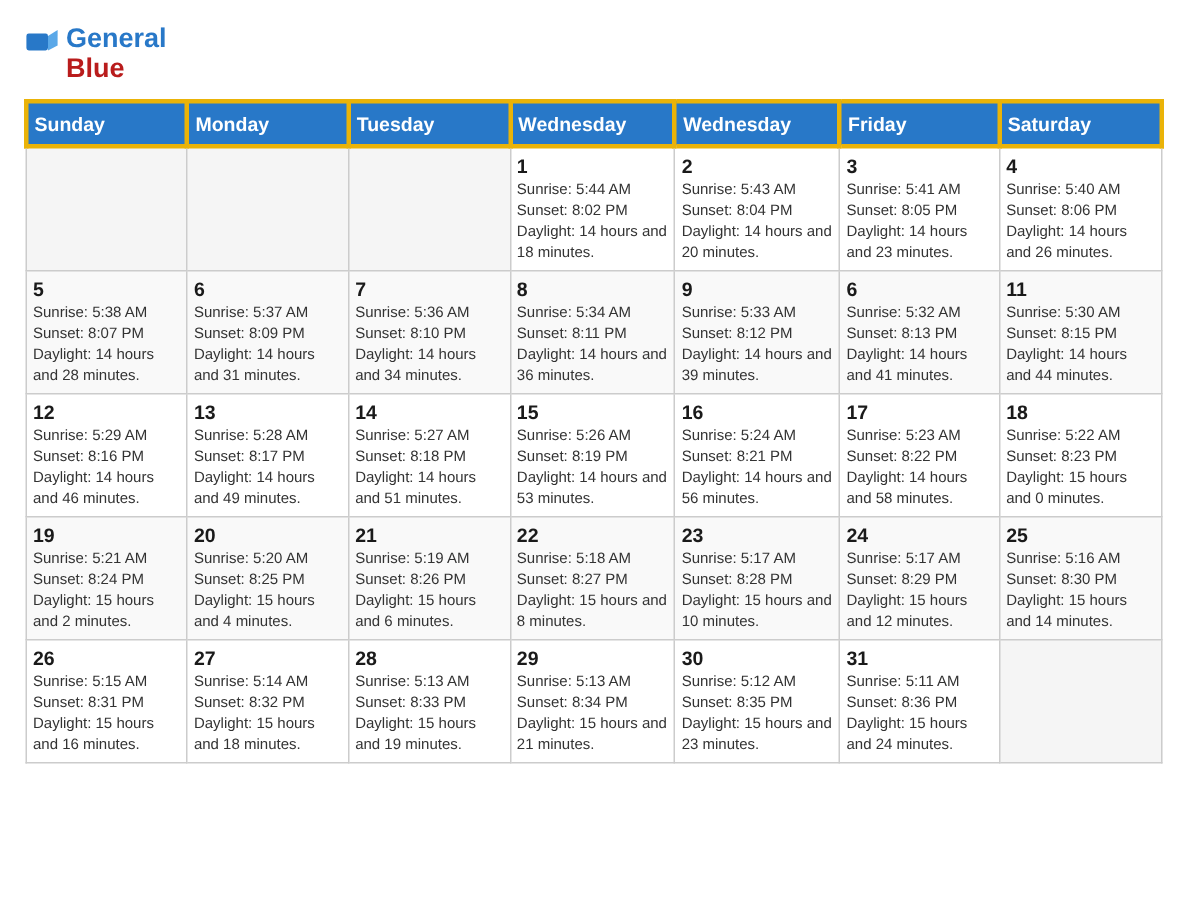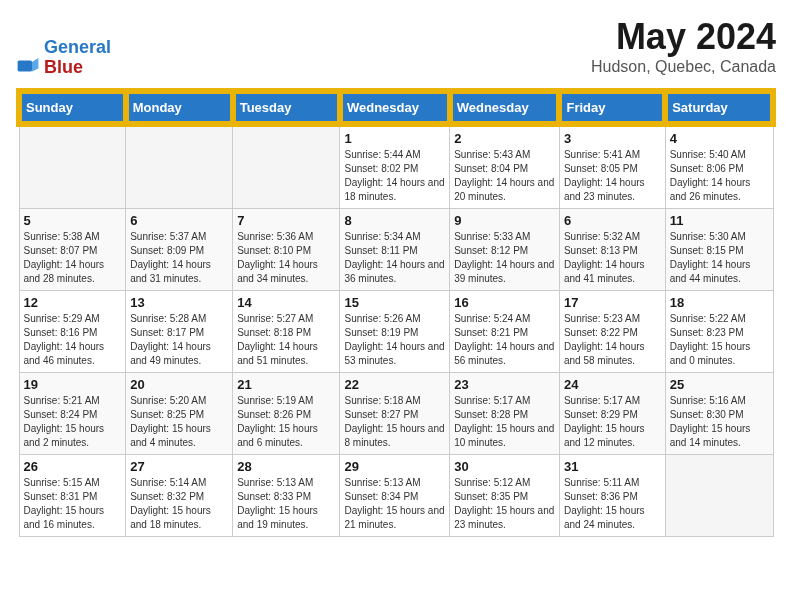--- a/index.html
+++ b/index.html
@@ -11,23 +11,22 @@
       padding: 16px;
     }
     .header-area {
       display: flex;
       justify-content: space-between;
       align-items: flex-start;
       margin-bottom: 10px;
     }
     .logo {
       display: flex;
-      align-items: flex-end;
+      align-items: flex-start;
       gap: 4px;
-      margin-top: 22px;
     }
     .logo-text {
       font-size: 18px;
       font-weight: bold;
       color: #1a1a1a;
       line-height: 1.1;
     }
     .logo-text span {
       color: #2878c8;
     }
@@ -52,21 +51,21 @@
       border-collapse: collapse;
       font-size: 11px;
     }
     thead th {
       background-color: #2878c8;
       color: #fff;
       padding: 6px 4px;
       text-align: left;
       font-size: 13px;
       font-weight: bold;
-      border: 6px solid #eab308;
+      border: 3px solid #eab308;
     }
     tbody td {
       border: 1px solid #ccc;
       vertical-align: top;
       padding: 4px;
       width: 113px;
       min-height: 80px;
       background: #fff;
     }
     .day-num {
@@ -94,24 +93,20 @@
   <div class="logo">
     <svg class="logo-icon" viewBox="0 0 30 30">
       <rect x="2" y="8" width="18" height="14" rx="2" fill="#2878c8"></rect>
       <polygon points="20,10 28,5 28,18 20,22" fill="#5aa8e8"></polygon>
     </svg>
     <div class="logo-text">
       <div><span>General</span></div>
       <div><span style="color:#b91c1c">Blue</span></div>
     </div>
   </div>
-  <div class="title-area">
-    <div class="calendar-title">May 2024</div>
-    <div class="calendar-subtitle">Hudson, Quebec, Canada</div>
-  </div>
 </div>
 
 <table>
   <thead id="calendar-head">
   <tr>
         <th>Sunday</th>
         <th>Monday</th>
         <th>Tuesday</th>
         <th>Wednesday</th>
         <th>Wednesday</th>

